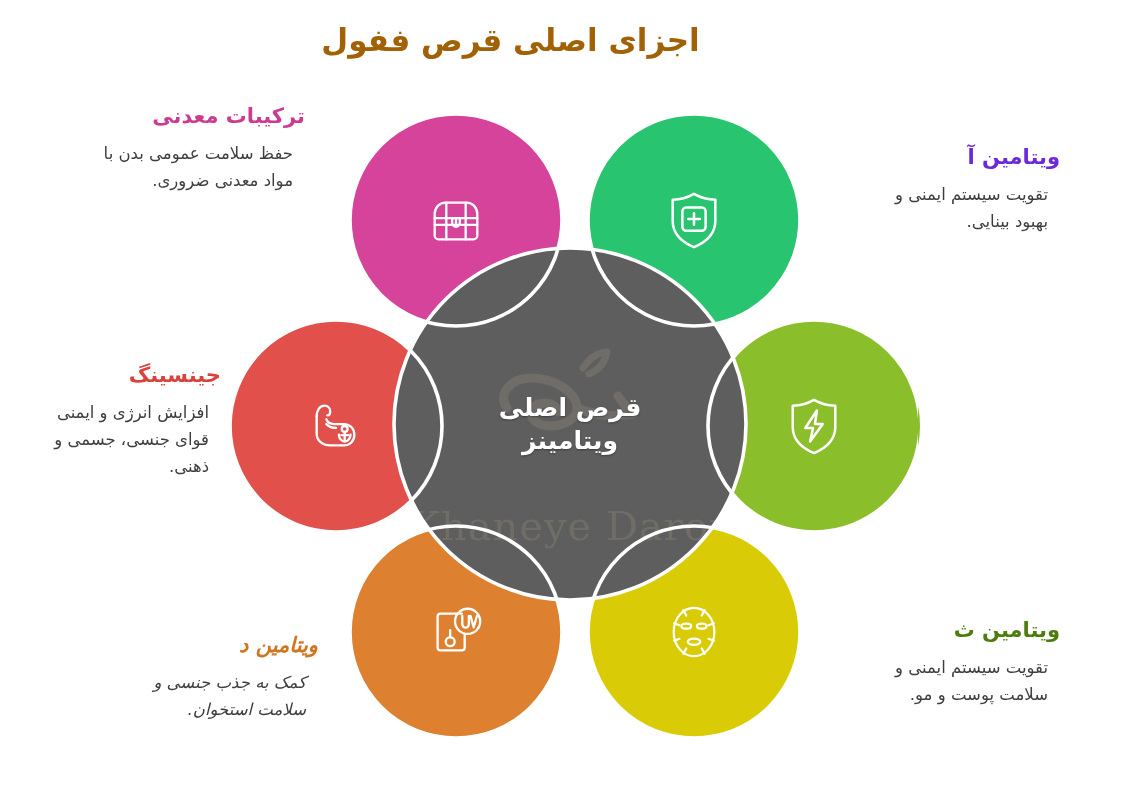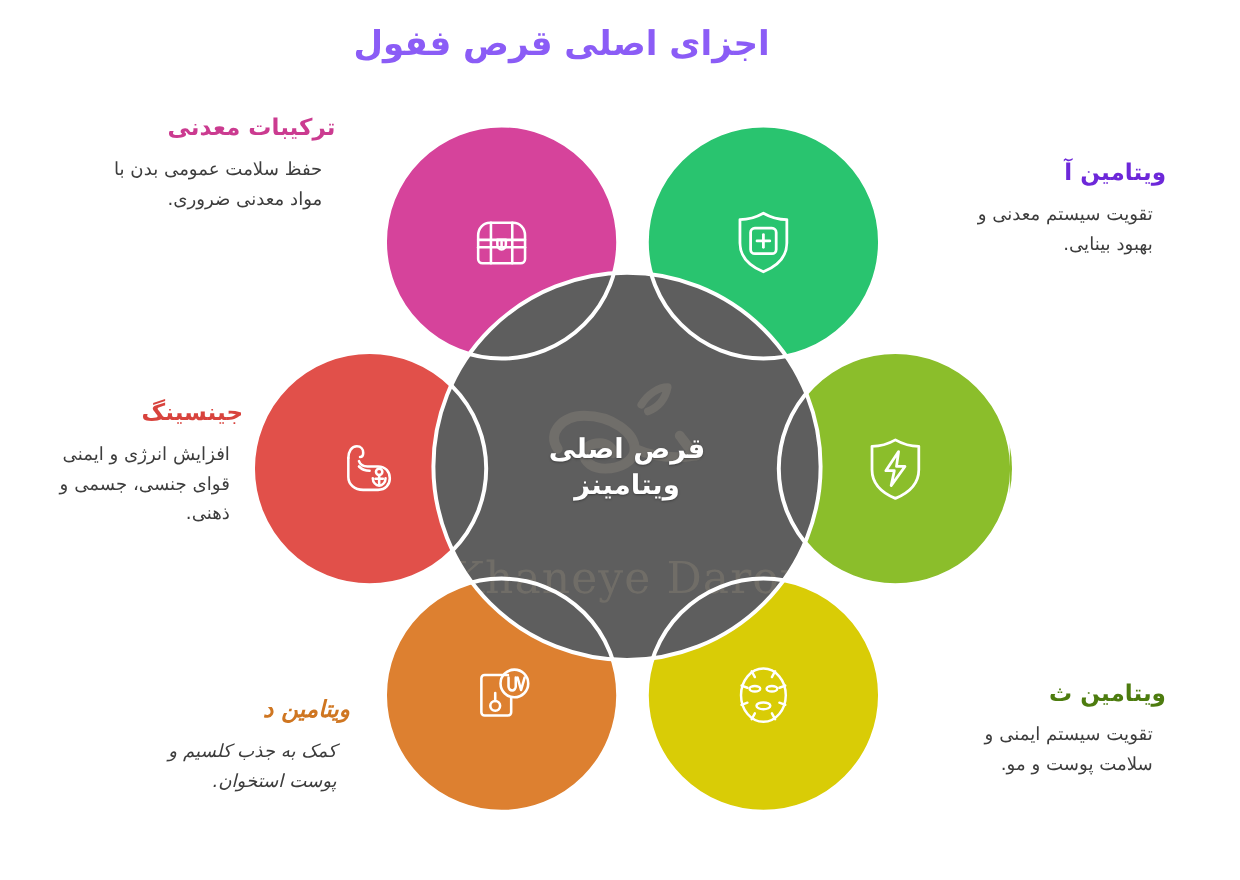--- a/index.html
+++ b/index.html
@@ -9,21 +9,21 @@
     font-family:"DejaVu Sans","Liberation Sans",sans-serif;
     overflow:hidden;
     position:relative;
   }
   #stage{position:absolute;inset:0;}
 
   
   .title{
     position:absolute;top:22px;left:0;width:1021px;
     text-align:center;
-    font-size:31px;font-weight:bold;color:#8b5cf6;
+    font-size:31px;font-weight:bold;color:#a16207;
     direction:rtl;unicode-bidi:embed;
     letter-spacing:0px;
   }
 
   
   .flower{
     position:absolute;
     left:218px;top:98px;
     width:700px;height:660px;
   }
@@ -227,37 +227,37 @@
 
     <div class="core-label" style="left:176px;top:150px;">
       <span>قرص اصلی</span>
       <span>ویتامینز</span>
     </div>
 
   </div>
 
   <div class="block right b-vitA">
     <h3 style="color:#6d28d9">ویتامین آ</h3>
-    <p>تقویت سیستم معدنی و بهبود بینایی.</p>
+    <p>تقویت سیستم ایمنی و بهبود بینایی.</p>
   </div>
 
 
   <div class="block right b-vitC">
     <h3 style="color:#4d7c0f">ویتامین ث</h3>
     <p>تقویت سیستم ایمنی و سلامت پوست و مو.</p>
   </div>
 
   <div class="block left b-min">
     <h3 style="color:#cb3b90">ترکیبات معدنی</h3>
     <p>حفظ سلامت عمومی بدن با مواد معدنی ضروری.</p>
   </div>
 
   <div class="block left b-gin">
     <h3 style="color:#d8433d">جینسینگ</h3>
     <p>افزایش انرژی و ایمنی قوای جنسی، جسمی و ذهنی.</p>
   </div>
 
   <div class="block left b-vitD">
     <h3 style="color:#cf7621">ویتامین د</h3>
-    <p>کمک به جذب کلسیم و پوست استخوان.</p>
+    <p>کمک به جذب جنسی و سلامت استخوان.</p>
   </div>
 
 </div>
 
 </body></html>

